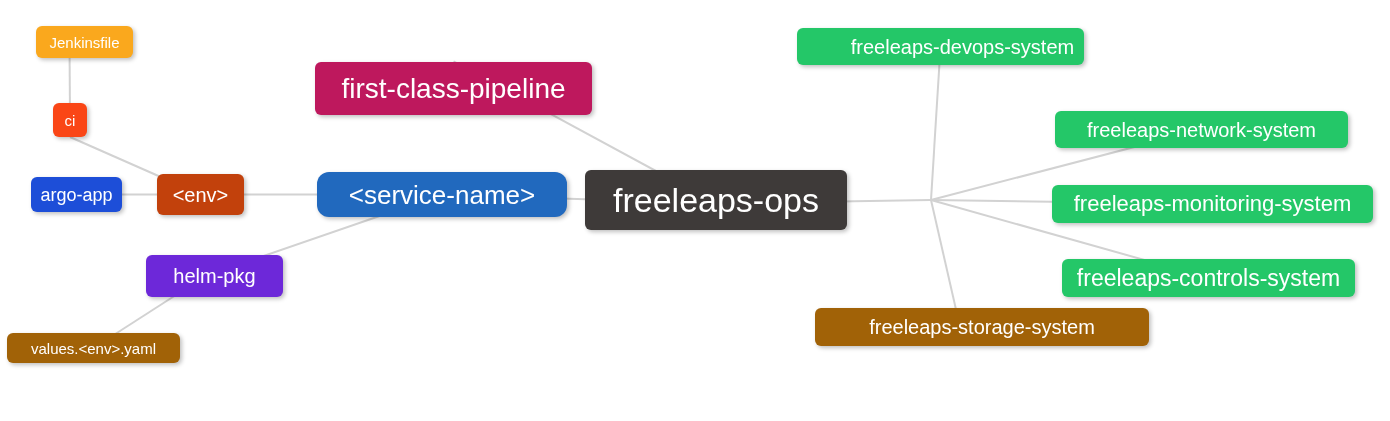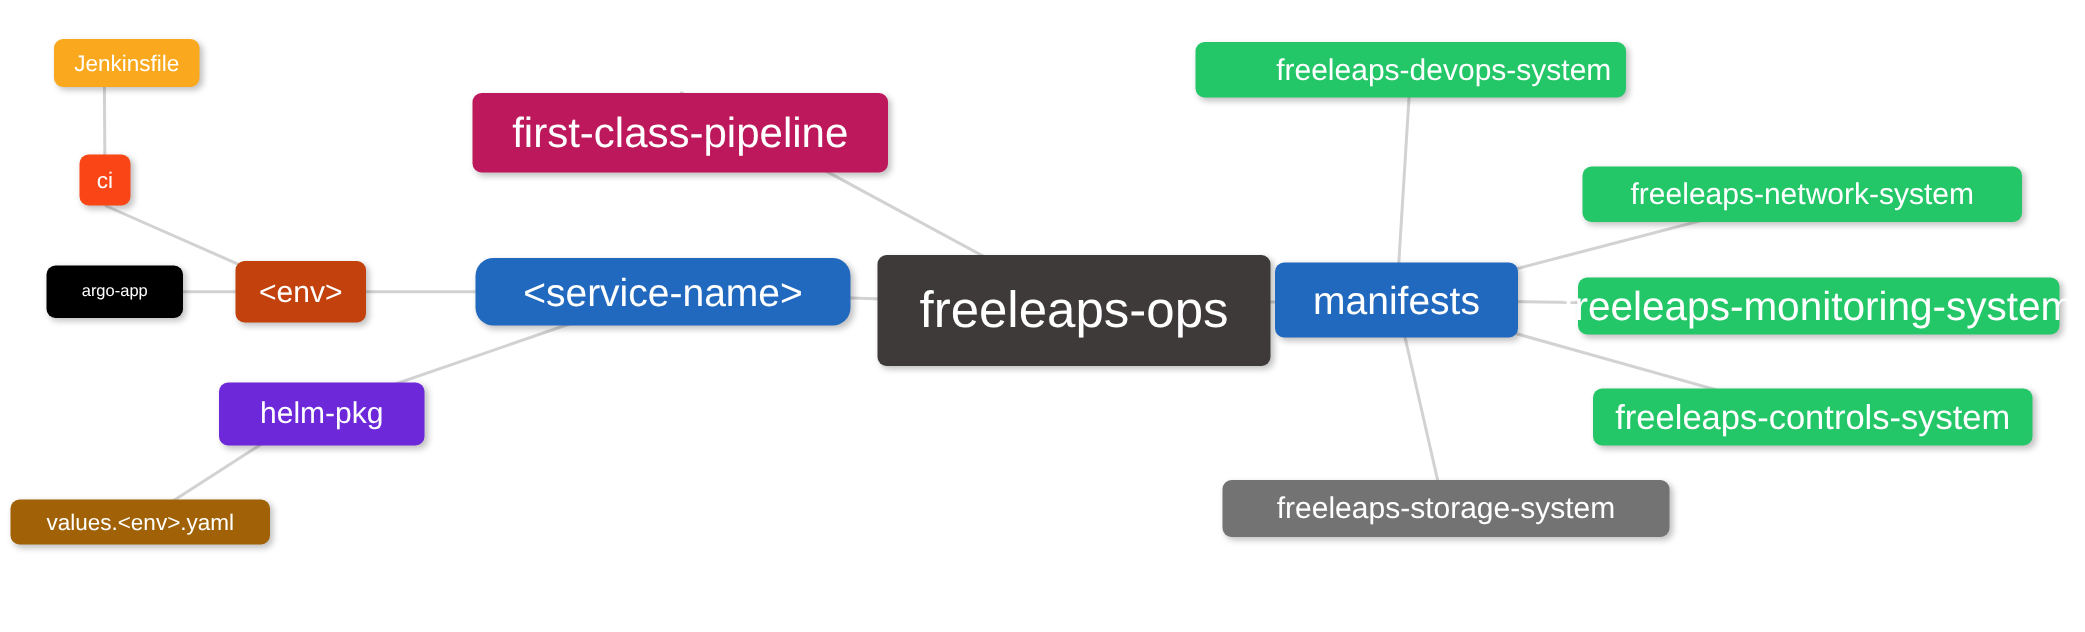--- a/index.html
+++ b/index.html
@@ -60,52 +60,49 @@
       <line x1="931" y1="200" x2="1208.5" y2="278" stroke="#d2d2d2" stroke-width="2"></line>
       <line x1="931" y1="200" x2="960" y2="327" stroke="#d2d2d2" stroke-width="2"></line>
     </svg>
 
   <div class="node" style="left: 36px; top: 26px; width: 97px; height: 32px; font-size: 15px; background: rgb(250, 168, 29);">
       <span class="node-label">Jenkinsfile</span>
     </div>
   <div class="node" style="left: 53px; top: 103px; width: 34px; height: 34px; font-size: 15px; background: rgb(250, 70, 22);">
       <span class="node-label">ci</span>
     </div>
-  <div class="node" style="left: 31px; top: 177px; width: 91px; height: 35px; font-size: 11px; background: #000000; text-align: center;">
+  <div class="node" style="left: 31px; top: 177px; width: 91px; height: 35px; font-size: 18px; background: #1d4ed8; text-align: center;">
       <span class="node-label">argo-app</span>
     </div>
   <div class="node" style="left: 157px; top: 174px; width: 87px; height: 41px; font-size: 20px; background: #c2410c;">
       <span class="node-label">&lt;env&gt;</span>
     </div>
   <div class="node" style="left: 146px; top: 255px; width: 137px; height: 42px; font-size: 20px; background: #6d28d9;">
       <span class="node-label">helm-pkg</span>
     </div>
   <div class="node" style="left: 7px; top: 333px; width: 173px; height: 30px; font-size: 15px; background: #a16207;">
       <span class="node-label">values.&lt;env&gt;.yaml</span>
     </div>
   <div class="node" style="left: 315px; top: 35px; width: 277px; height: 53px; font-size: 28px; background: #be185d; margin-top: 27px;">
       <span class="node-label">first-class-pipeline</span>
     </div>
   <div class="node" style="left: 317px; top: 172px; width: 250px; height: 45px; font-size: 26px; background: rgb(33, 105, 190); border-radius: 12px;">
       <span class="node-label">&lt;service-name&gt;</span>
     </div>
-  <div class="node" style="left: 585px; top: 170px; width: 262px; height: 74px; font-size: 34px; background: rgb(62, 58, 57);">
+  <div class="node" style="left: 585px; top: 170px; width: 262px; height: 60px; font-size: 34px; background: rgb(62, 58, 57);">
       <span class="node-label">freeleaps-ops</span>
-    </div>
-  <div class="node" style="left: 850px; top: 175px; width: 162px; height: 50px; font-size: 26px; background: rgb(33, 105, 190);">
-      <span class="node-label">manifests</span>
     </div>
   <div class="node" style="left: 797px; top: 28px; width: 287px; height: 37px; font-size: 20px; background: rgb(36, 199, 104); padding-left: 44px;">
       <span class="node-label">freeleaps-devops-system</span>
     </div>
   <div class="node" style="left: 1055px; top: 111px; width: 293px; height: 37px; font-size: 20px; background: rgb(36, 199, 104);">
       <span class="node-label">freeleaps-network-system</span>
     </div>
-  <div class="node" style="left: 1052px; top: 185px; width: 321px; height: 38px; font-size: 27px; background: rgb(36, 199, 104);">
+  <div class="node" style="left: 1052px; top: 185px; width: 321px; height: 38px; font-size: 22px; background: rgb(36, 199, 104);">
       <span class="node-label">freeleaps-monitoring-system</span>
     </div>
   <div class="node" style="left: 1062px; top: 259px; width: 293px; height: 38px; font-size: 23px; background: rgb(36, 199, 104);">
       <span class="node-label">freeleaps-controls-system</span>
     </div>
-  <div class="node" style="left: 815px; top: 308px; width: 298px; height: 38px; font-size: 20px; background: #737373; margin-top: 12px;">
+  <div class="node" style="left: 815px; top: 308px; width: 334px; height: 38px; font-size: 20px; background: #a16207;">
       <span class="node-label">freeleaps-storage-system</span>
     </div>
 </div>
 
 </body></html>

